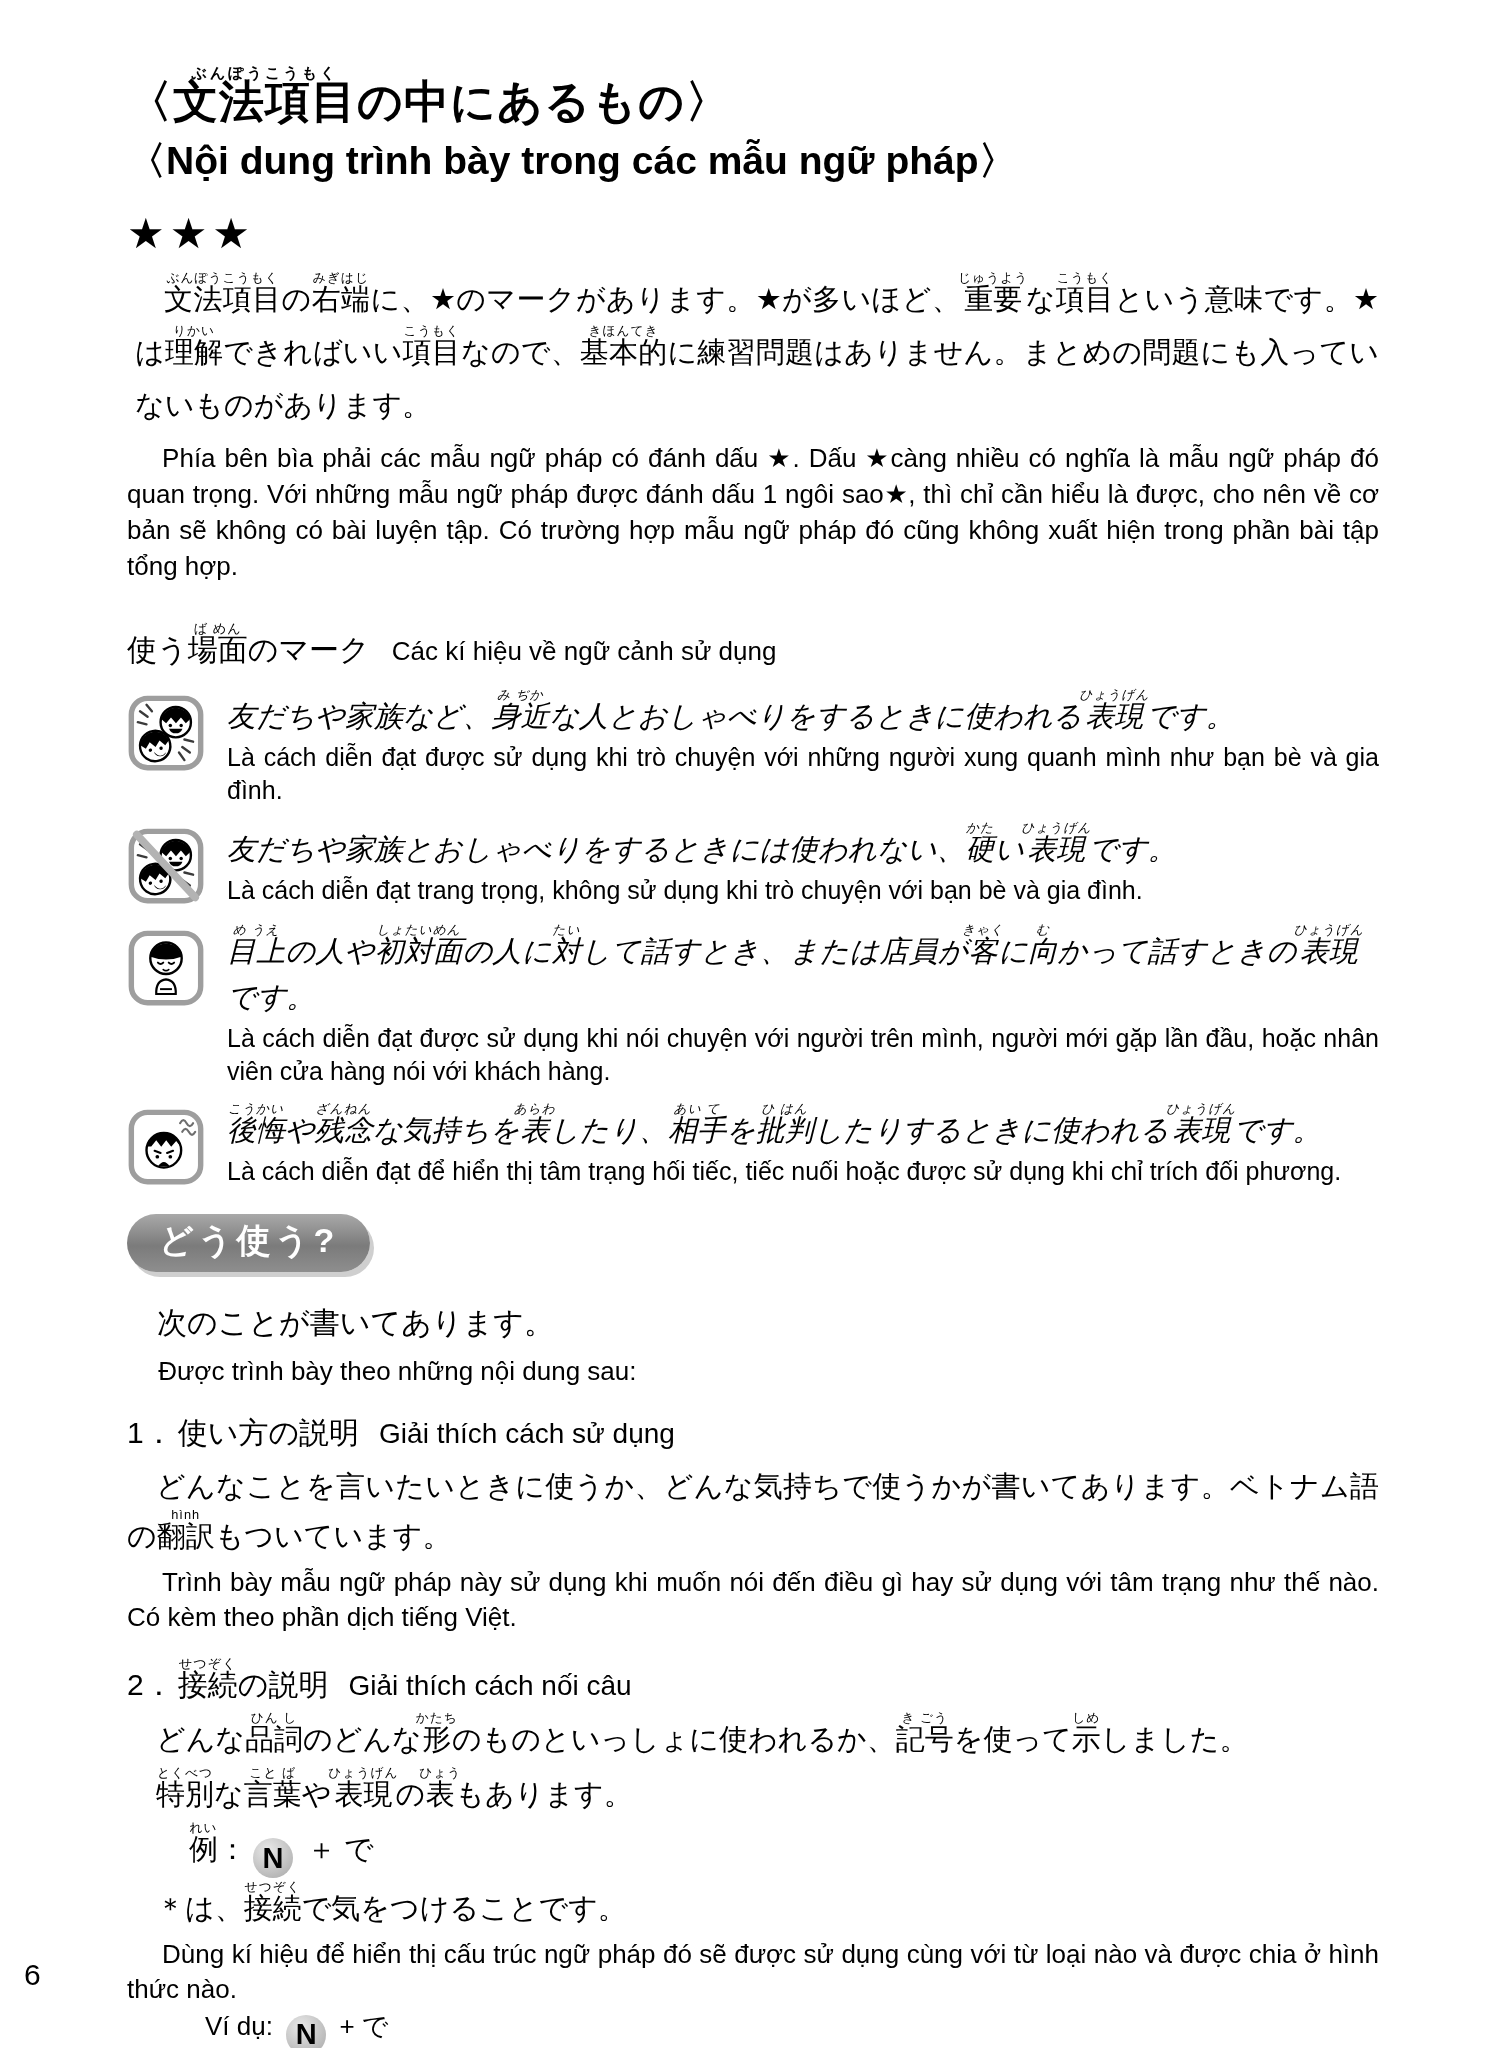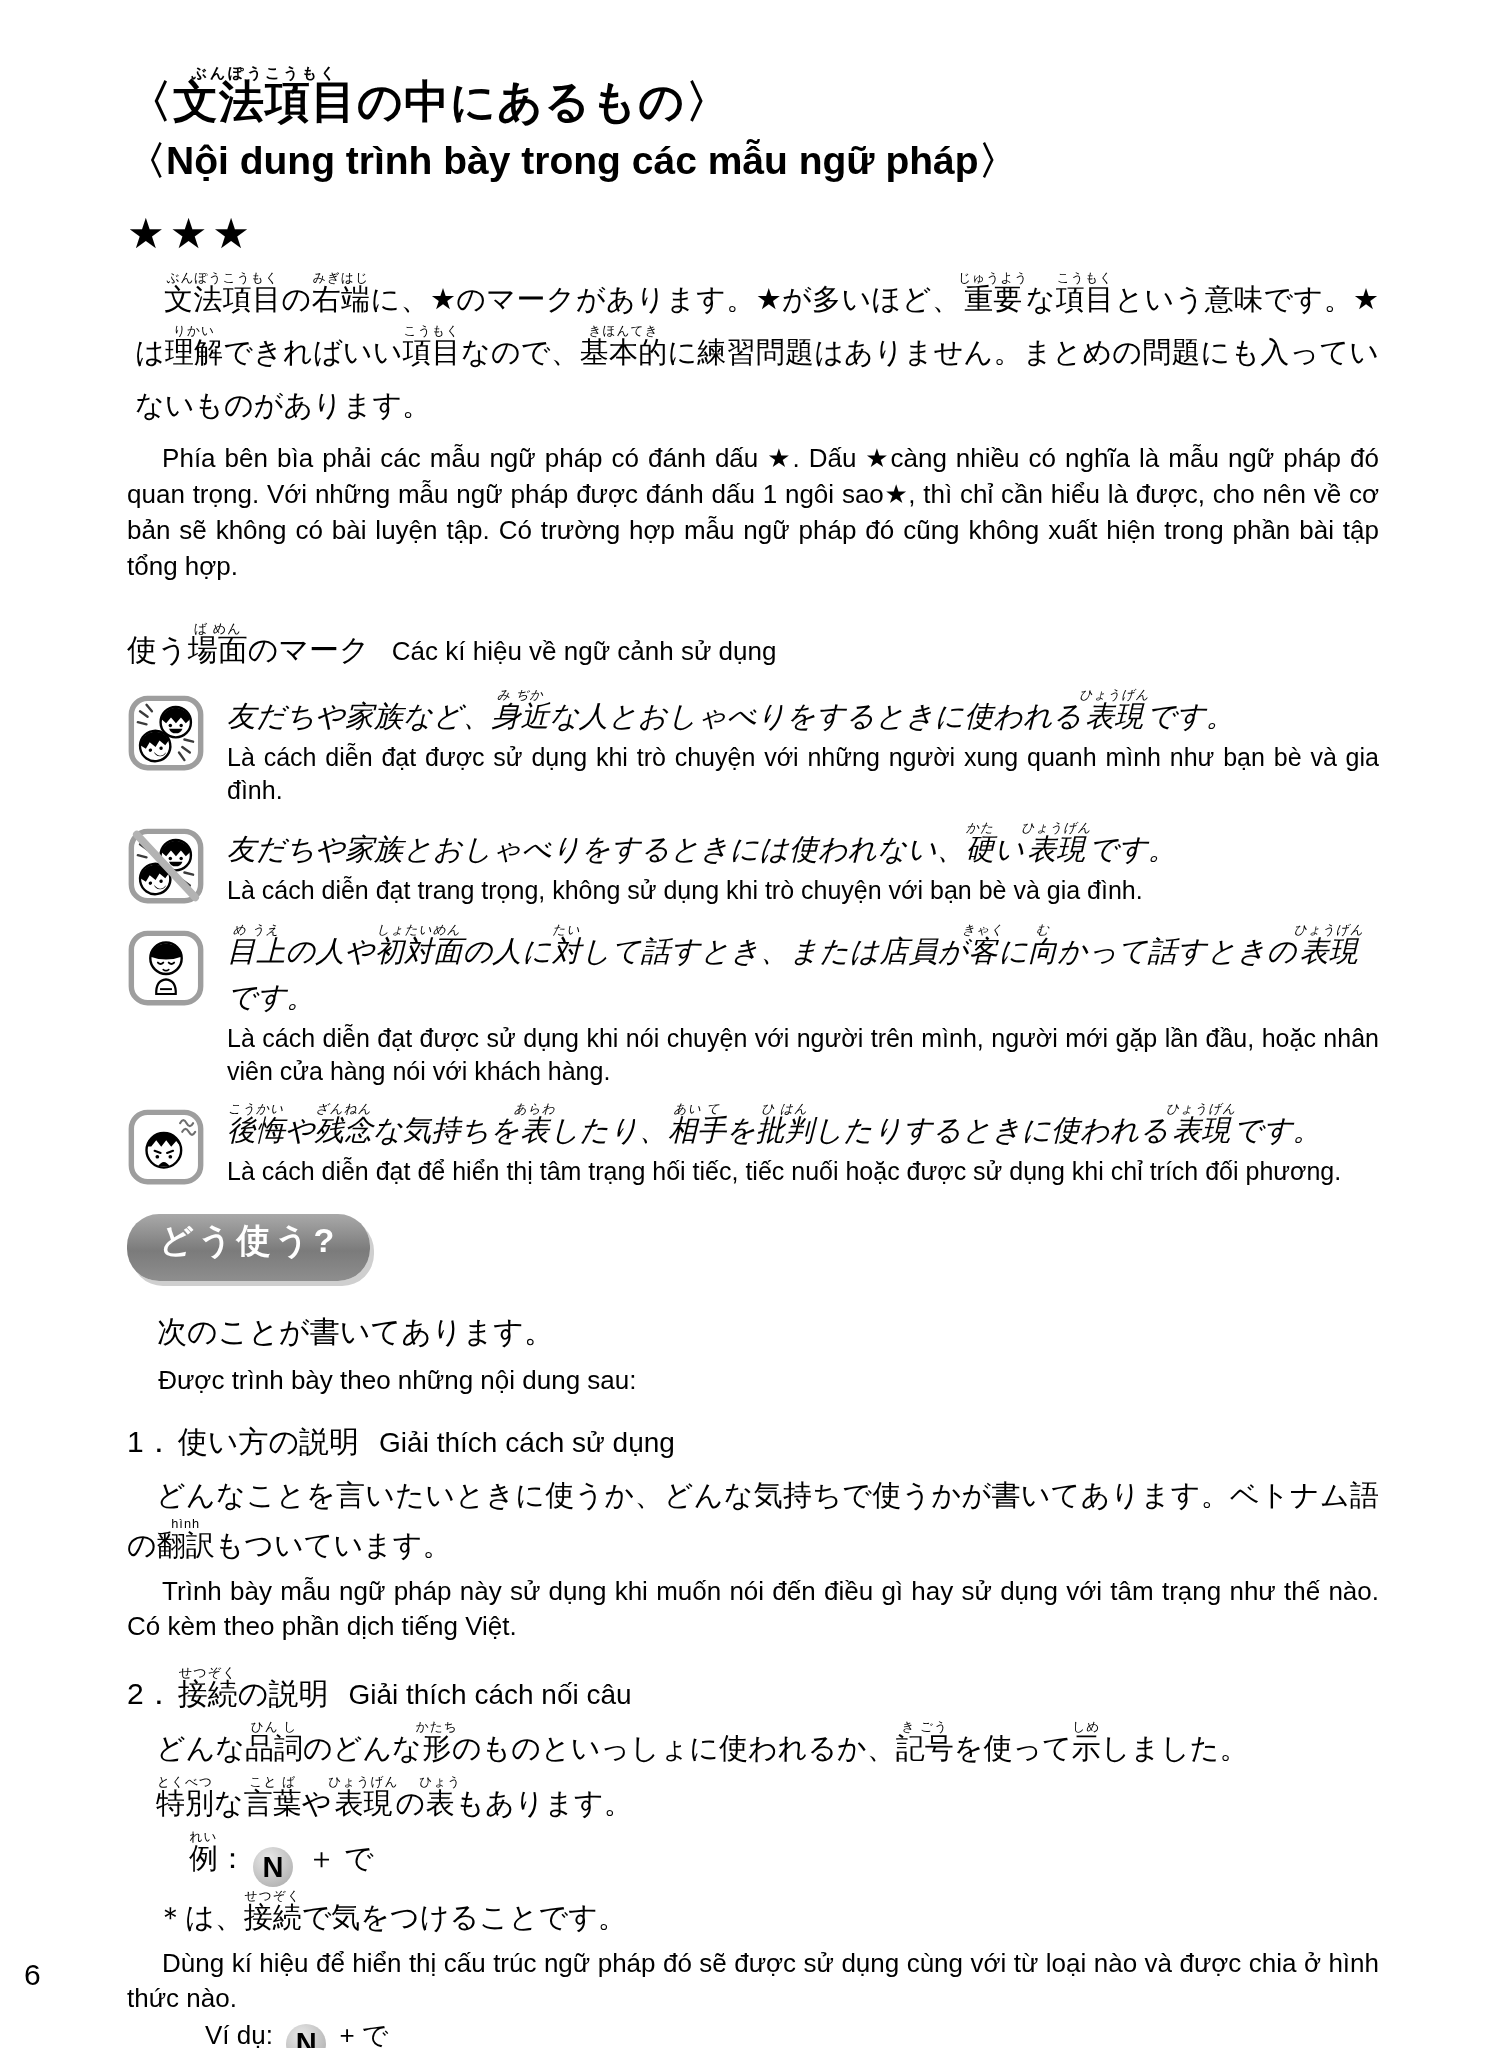--- a/index.html
+++ b/index.html
@@ -68,21 +68,21 @@
   .mark-icon { flex: none; width: 78px; margin-right: 22px; margin-top: 6px; }
   .mark-text { flex: 1; min-width: 0; }
   .mark-ja { margin: 0; font-size: 29px; line-height: 46px; text-align: justify; font-style: italic; }
   .mark-vi { margin: 2px 0 0 0; font-size: 25px; line-height: 33px; text-align: justify; }
 
   .badge-row { margin-top: 24px; }
   .how-to-use-badge {
     display: inline-block;
     background: linear-gradient(180deg, #a9a9a9 0%, #7b7b7b 55%, #8e8e8e 100%);
     border-radius: 32px;
-    padding: 6px 32px 20px 32px;
+    padding: 6px 32px 11px 32px;
     box-shadow: 4px 5px 0 #cfcfcf;
     color: #fff;
     font-size: 34px;
     font-weight: 700;
     letter-spacing: 4px;
     line-height: 1.2;
   }
   .intro-ja { margin: 32px 0 0 0; font-size: 30px; line-height: 38px; text-indent: 1em; }
   .intro-vi { margin: 12px 0 0 0; font-size: 26px; line-height: 34px; text-indent: 1.2em; }
 

